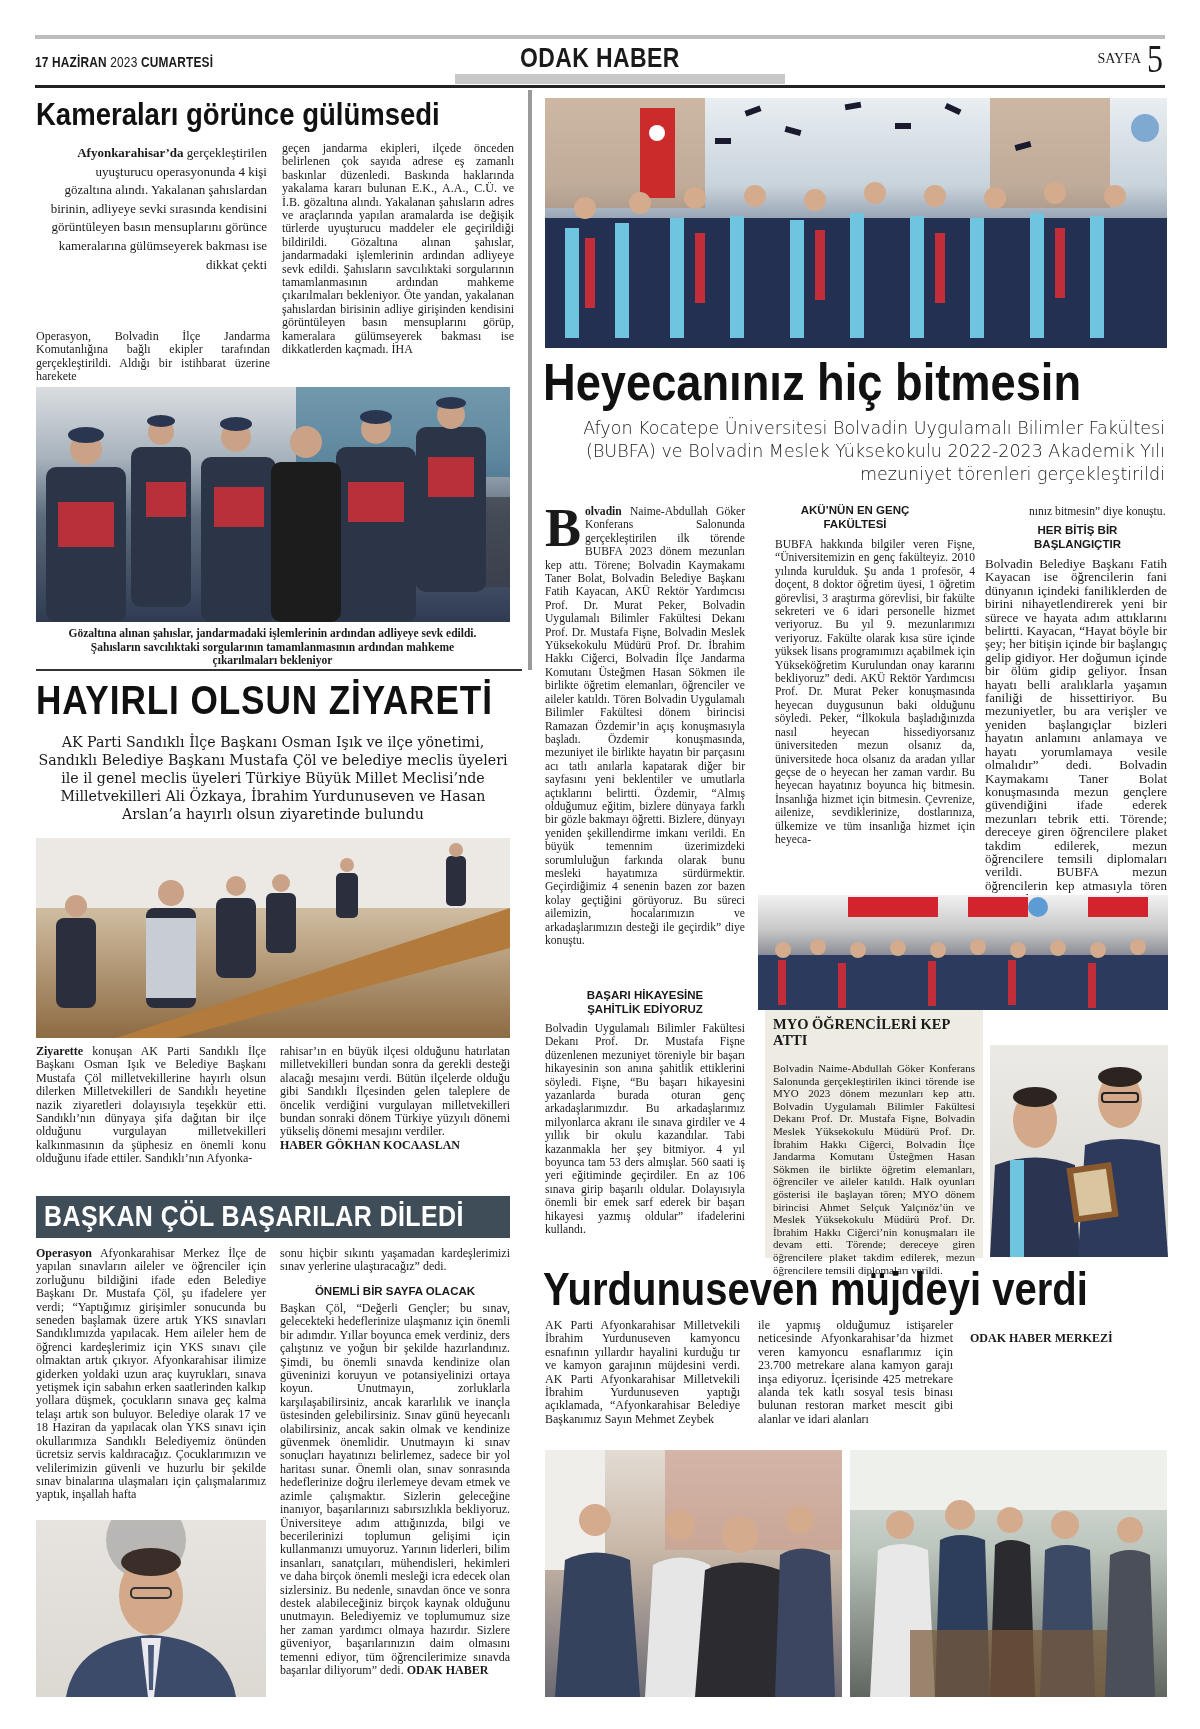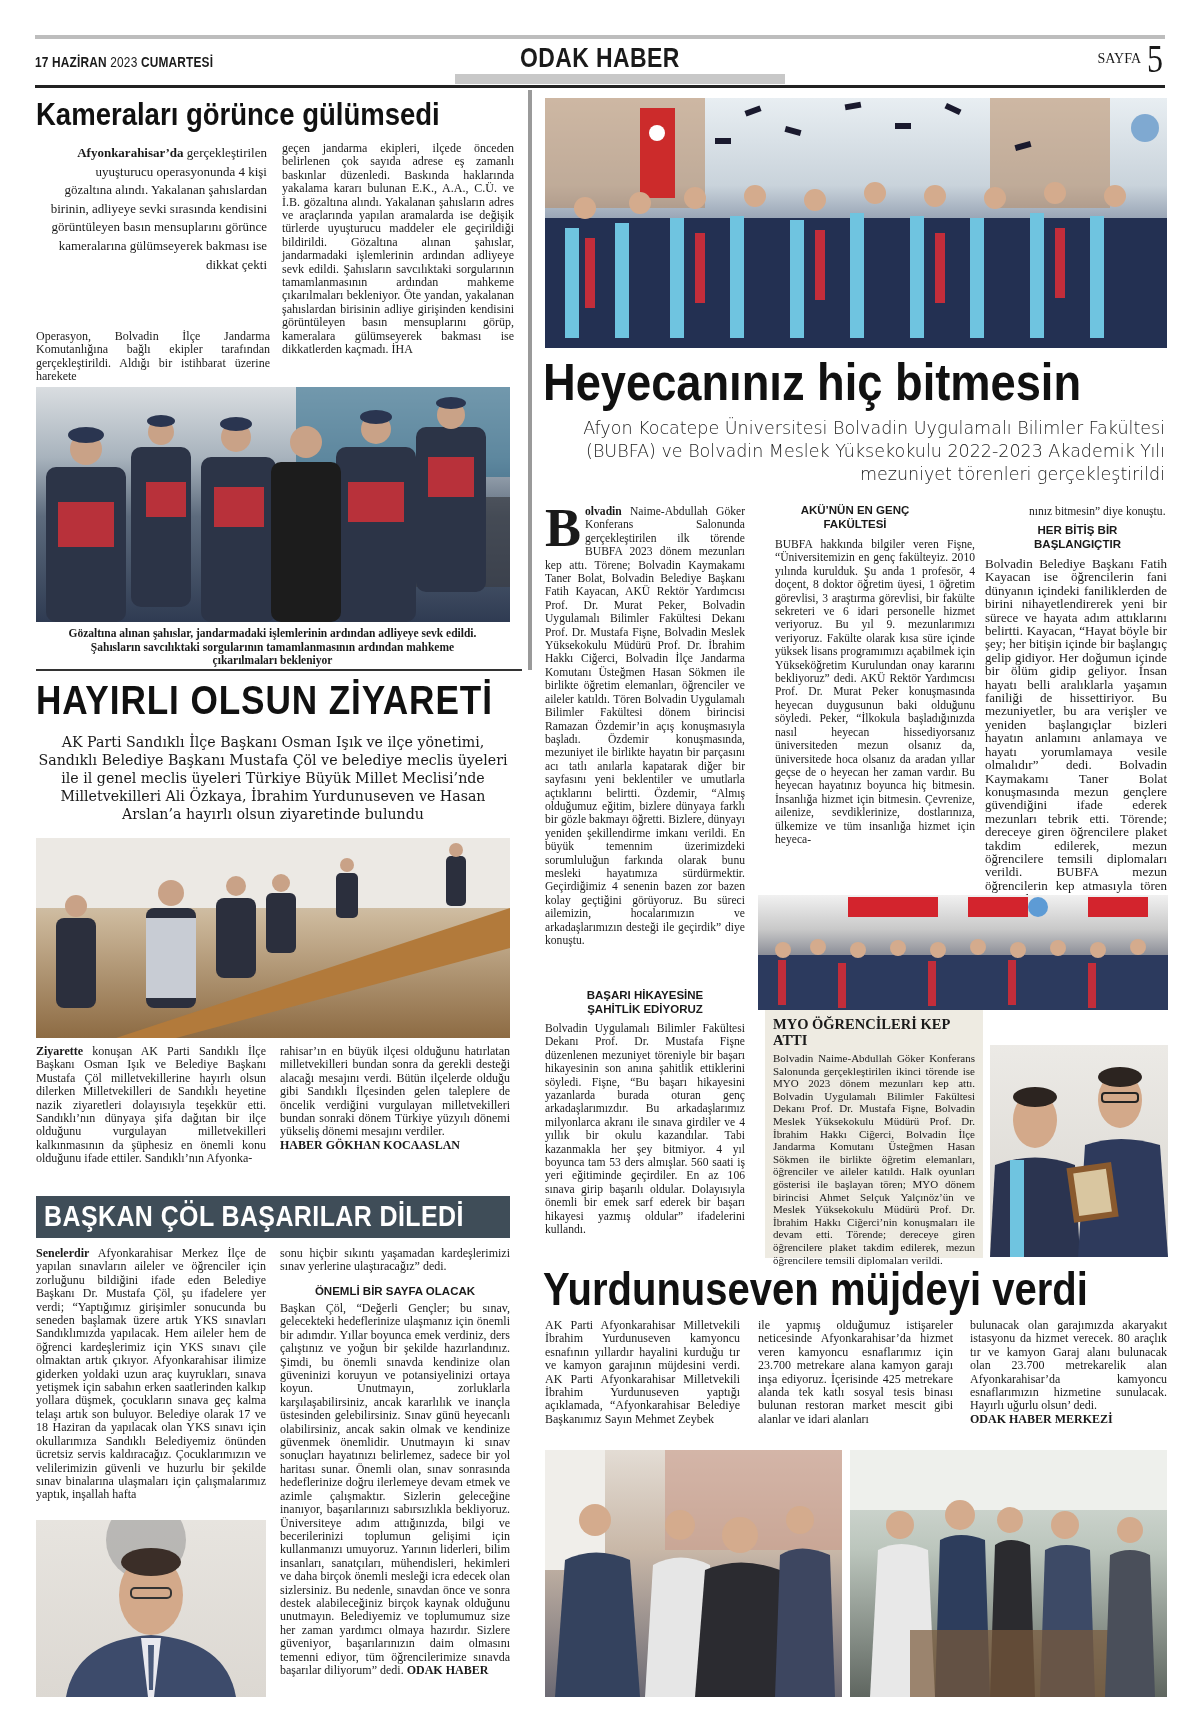--- a/index.html
+++ b/index.html
@@ -139,21 +139,21 @@
 <div class="col cond" style="left:280px; top:1045px; width:230px;">
   <span>rahisar’ın en büyük ilçesi olduğunu hatırlatan milletvekilleri bundan sonra da gerekli desteği alacağı mesajını verdi. Bütün ilçelerde olduğu gibi Sandıklı İlçesinden gelen taleplere de öncelik verdiğini vurgulayan milletvekilleri bundan sonraki dönem Türkiye yüzyılı dönemi yükseliş dönemi mesajını verdiler.</span><br>
   <b>HABER GÖKHAN KOCAASLAN</b>
 </div>
 
 <div class="band" style="left:36px; top:1196px; width:474px; height:42px;">
   <div style="position:absolute; left:8px; top:4px; font-size:29px; white-space:nowrap; transform:scaleX(0.86); transform-origin:left top; letter-spacing:0.5px;">BAŞKAN ÇÖL BAŞARILAR DİLEDİ</div>
 </div>
 
 <div class="col cond" style="left:36px; top:1247px; width:230px;">
-  <b class="lead">Senelerdir</b>
+  <b class="lead">Operasyon</b>
   <span>Afyonkarahisar Merkez İlçe de yapılan sınavların aileler ve öğrenciler için zorluğunu bildiğini ifade eden Belediye Başkanı Dr. Mustafa Çöl, şu ifadelere yer verdi; “Yaptığımız girişimler sonucunda bu seneden başlamak üzere artık YKS sınavları Sandıklımızda yapılacak. Hem aileler hem de öğrenci kardeşlerimiz için YKS sınavı çile olmaktan artık çıkıyor. Afyonkarahisar ilimize giderken yoldaki uzun araç kuyrukları, sınava yetişmek için sabahın erken saatlerinden kalkıp yollara düşmek, çocukların sınava geç kalma telaşı artık son buluyor. Belediye olarak 17 ve 18 Haziran da yapılacak olan YKS sınavı için okullarımıza Sandıklı Belediyemiz önünden ücretsiz servis kaldıracağız. Çocuklarımızın ve velilerimizin güvenli ve huzurlu bir şekilde sınav binalarına ulaşmaları için çalışmalarımız yaptık, inşallah hafta</span>
 </div>
 
 <div class="photo" style="left:36px; top:1520px; width:230px; height:177px; background:linear-gradient(180deg,#e7e4df 0%,#dcd8d2 100%);">
   <svg width="230" height="177" viewBox="0 0 230 177">
     <circle cx="110" cy="20" r="40" fill="#8c8c8c" opacity="0.5"></circle>
     <ellipse cx="115" cy="75" rx="32" ry="40" fill="#d3a98a"></ellipse>
     <ellipse cx="115" cy="42" rx="30" ry="14" fill="#3b2e28"></ellipse>
     <rect x="95" y="68" width="40" height="10" rx="4" fill="none" stroke="#333" stroke-width="2"></rect>
     <path d="M30 177 Q40 120 115 115 Q190 120 200 177 Z" fill="#3d4b6b"></path>
@@ -271,21 +271,21 @@
         <circle cx="220" cy="52" r="8"></circle>
         <circle cx="260" cy="55" r="8"></circle>
         <circle cx="300" cy="53" r="8"></circle>
       <circle cx="340" cy="55" r="8"></circle>
         <circle cx="380" cy="52" r="8"></circle>
     </g>
   </svg>
 </div>
 
 <div class="boxed" style="left:765px; top:1010px; width:218px; height:248px;">
-  <div style="font-family:'Liberation Serif',serif; font-weight:bold; font-size:14.5px; line-height:16px; margin-bottom:4px;">MYO ÖĞRENCİLERİ KEP ATTI</div>
+  <div style="font-family:'Liberation Serif',serif; font-weight:bold; font-size:14.5px; line-height:16px; margin-bottom:14px;">MYO ÖĞRENCİLERİ KEP ATTI</div>
   <div style="font-family:'Liberation Serif',serif; font-size:11px; line-height:12.6px; text-align:justify;">Bolvadin Naime-Abdullah Göker Konferans Salonunda gerçekleştirilen ikinci törende ise MYO 2023 dönem mezunları kep attı. Bolvadin Uygulamalı Bilimler Fakültesi Dekanı Prof. Dr. Mustafa Fişne, Bolvadin Meslek Yüksekokulu Müdürü Prof. Dr. İbrahim Hakkı Ciğerci, Bolvadin İlçe Jandarma Komutanı Üsteğmen Hasan Sökmen ile birlikte öğretim elemanları, öğrenciler ve aileler katıldı. Halk oyunları gösterisi ile başlayan tören; MYO dönem birincisi Ahmet Selçuk Yalçınöz’ün ve Meslek Yüksekokulu Müdürü Prof. Dr. İbrahim Hakkı Ciğerci’nin konuşmaları ile devam etti. Törende; dereceye giren öğrencilere plaket takdim edilerek, mezun öğrencilere temsili diplomaları verildi.</div>
 </div>
 
 <div class="photo" style="left:990px; top:1045px; width:178px; height:212px; background:linear-gradient(180deg,#eceae6 0%,#d9d6d0 100%);">
   <svg width="178" height="212" viewBox="0 0 178 212">
     <ellipse cx="45" cy="75" rx="22" ry="28" fill="#d3a98a"></ellipse>
     <ellipse cx="45" cy="52" rx="22" ry="10" fill="#2c2420"></ellipse>
     <path d="M0 212 L5 120 Q45 105 85 120 L90 212 Z" fill="#2b3450"></path>
     <rect x="20" y="115" width="14" height="97" fill="#6fc4e0"></rect>
     <ellipse cx="130" cy="55" rx="22" ry="28" fill="#d3a98a"></ellipse>
@@ -295,21 +295,21 @@
     <rect x="80" y="120" width="45" height="55" fill="#8a5a2e" transform="rotate(-8 102 147)"></rect>
     <rect x="86" y="126" width="33" height="43" fill="#d9c6a0" transform="rotate(-8 102 147)"></rect>
   </svg>
 </div>
 
 <div class="abs headline" style="left:543px; top:1262px; font-size:46px; transform:scaleX(0.87);">Yurdunuseven müjdeyi verdi</div>
 
 <div class="col cond" style="left:545px; top:1319px; width:195px;">AK Parti Afyonkarahisar Milletvekili İbrahim Yurdunuseven kamyoncu esnafının yıllardır hayalini kurduğu tır ve kamyon garajının müjdesini verdi. AK Parti Afyonkarahisar Milletvekili İbrahim Yurdunuseven yaptığı açıklamada, “Afyonkarahisar Belediye Başkanımız Sayın Mehmet Zeybek</div>
 <div class="col cond" style="left:758px; top:1319px; width:195px;">ile yapmış olduğumuz istişareler neticesinde Afyonkarahisar’da hizmet veren kamyoncu esnaflarımız için 23.700 metrekare alana kamyon garajı inşa ediyoruz. İçerisinde 425 metrekare alanda tek katlı sosyal tesis binası bulunan restoran market mescit gibi alanlar ve idari alanları</div>
 <div class="col cond" style="left:970px; top:1319px; width:197px;">
-  <span>bulunacak olan garajımızda akaryakıt istasyonu da hizmet verecek. 80 araçlık tır ve kamyon Garaj alanı bulunacak olan 23.700 metrekarelik alan Afyonkarahisar’da kamyoncu esnaflarımızın hizmetine sunulacak. Hayırlı uğurlu olsun’ dedi.</span><br>
+  <br>
   <b>ODAK HABER MERKEZİ</b>
 </div>
 
 <div class="photo" style="left:545px; top:1450px; width:297px; height:247px; background:linear-gradient(180deg,#e3dcd4 0%,#c9b8a8 40%,#6c6a74 100%);">
   <svg width="297" height="247" viewBox="0 0 297 247">
     <rect x="0" y="0" width="60" height="120" fill="#f0eeea"></rect>
     <rect x="120" y="0" width="177" height="100" fill="#c99b8a" opacity="0.6"></rect>
     <g fill="#d4ab8d">
         <circle cx="50" cy="70" r="16"></circle>
         <circle cx="135" cy="75" r="15"></circle>

